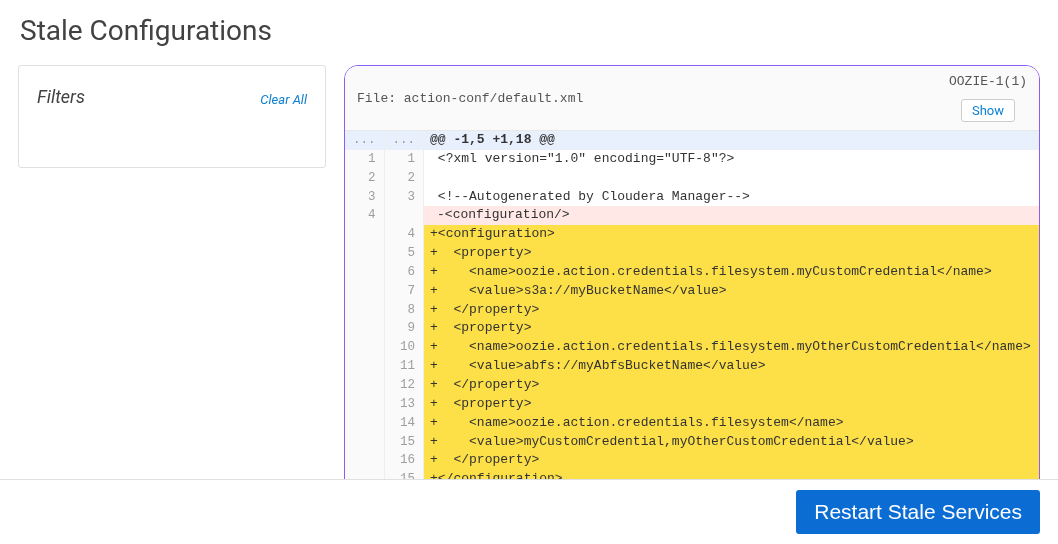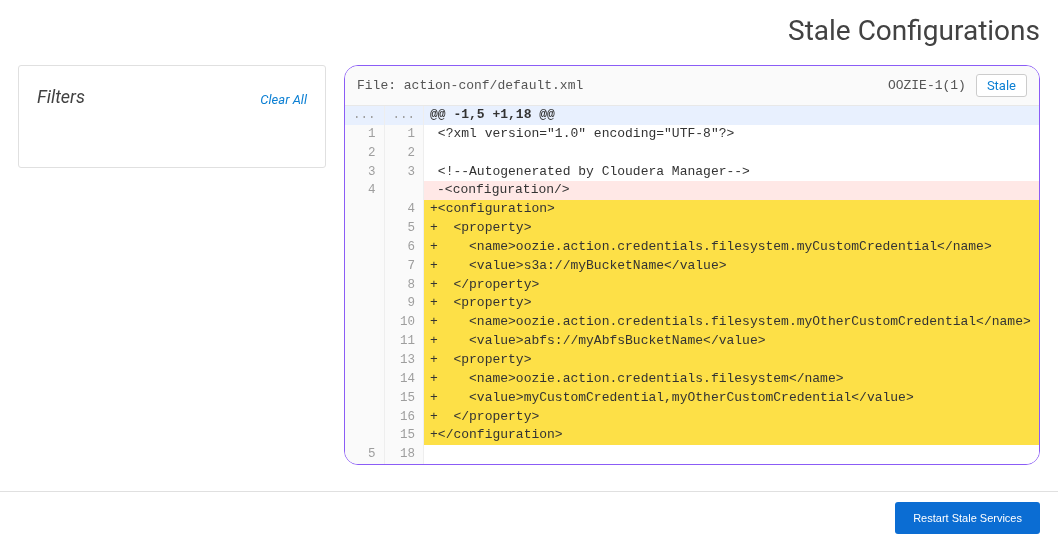--- a/index.html
+++ b/index.html
@@ -10,21 +10,20 @@
       width: 1058px;
       height: 544px;
       overflow: hidden;
       position: relative;
     }
     .page-title {
       font-size: 28px;
       font-weight: 400;
       color: #424242;
       padding: 14px 18px 18px 20px;
-      text-align: right;
     }
     .content-row {
       display: flex;
       gap: 18px;
       padding: 0 18px;
       align-items: flex-start;
     }
     .filters-panel {
       width: 308px;
       border: 1px solid #e0e0e0;
@@ -61,20 +60,21 @@
       background: #fafafa;
       border-bottom: 1px solid #e8e8e8;
       font-family: "SFMono-Regular", Consolas, "Liberation Mono", Menlo, monospace;
       font-size: 13px;
       color: #555;
     }
     .diff-header-right {
       display: flex;
       align-items: center;
       gap: 10px;
+      flex-direction: column;
     }
     .show-btn {
       border: 1px solid #ccc;
       background: #fff;
       color: #0b7fd3;
       font-size: 13px;
       padding: 3px 10px;
       border-radius: 3px;
       cursor: pointer;
       font-family: -apple-system, BlinkMacSystemFont, "Segoe UI", Roboto, Arial, sans-serif;
@@ -115,21 +115,21 @@
       border-top: 1px solid #e0e0e0;
       padding: 10px 18px;
       display: flex;
       justify-content: flex-end;
       background: #fff;
     }
     .restart-btn {
       background: #0b6dd3;
       color: #fff;
       border: none;
-      font-size: 11px;
+      font-size: 21px;
       padding: 10px 18px;
       border-radius: 3px;
       cursor: pointer;
     }
   </style>
 </head>
 <body>
 
 <h1 class="page-title">Stale Configurations</h1>
 
@@ -138,21 +138,21 @@
   <aside class="filters-panel">
     <span class="filters-title">Filters</span>
     <a class="clear-all">Clear All</a>
   </aside>
 
   <section class="diff-panel">
     <div class="diff-header">
       <span>File: action-conf/default.xml</span>
       <span class="diff-header-right">
         <span>OOZIE-1(1)</span>
-        <button class="show-btn">Stale</button>
+        <button class="show-btn">Show</button>
       </span>
     </div>
     <table class="diff-table">
       <tbody id="diff-body">
           <tr class="hunk">
             <td class="num">...</td>
             <td class="num">...</td>
             <td class="code">@@ -1,5 +1,18 @@</td>
           </tr>
           <tr class="ctx">
@@ -210,20 +210,25 @@
             <td class="num">10</td>
             <td class="code">+    &lt;name&gt;oozie.action.credentials.filesystem.myOtherCustomCredential&lt;/name&gt;</td>
           </tr>
           <tr class="add">
             <td class="num"></td>
             <td class="num">11</td>
             <td class="code">+    &lt;value&gt;abfs://myAbfsBucketName&lt;/value&gt;</td>
           </tr>
           <tr class="add">
             <td class="num"></td>
+            <td class="num">12</td>
+            <td class="code">+  &lt;/property&gt;</td>
+          </tr>
+          <tr class="add">
+            <td class="num"></td>
             <td class="num">13</td>
             <td class="code">+  &lt;property&gt;</td>
           </tr>
           <tr class="add">
             <td class="num"></td>
             <td class="num">14</td>
             <td class="code">+    &lt;name&gt;oozie.action.credentials.filesystem&lt;/name&gt;</td>
           </tr>
           <tr class="add">
             <td class="num"></td>

